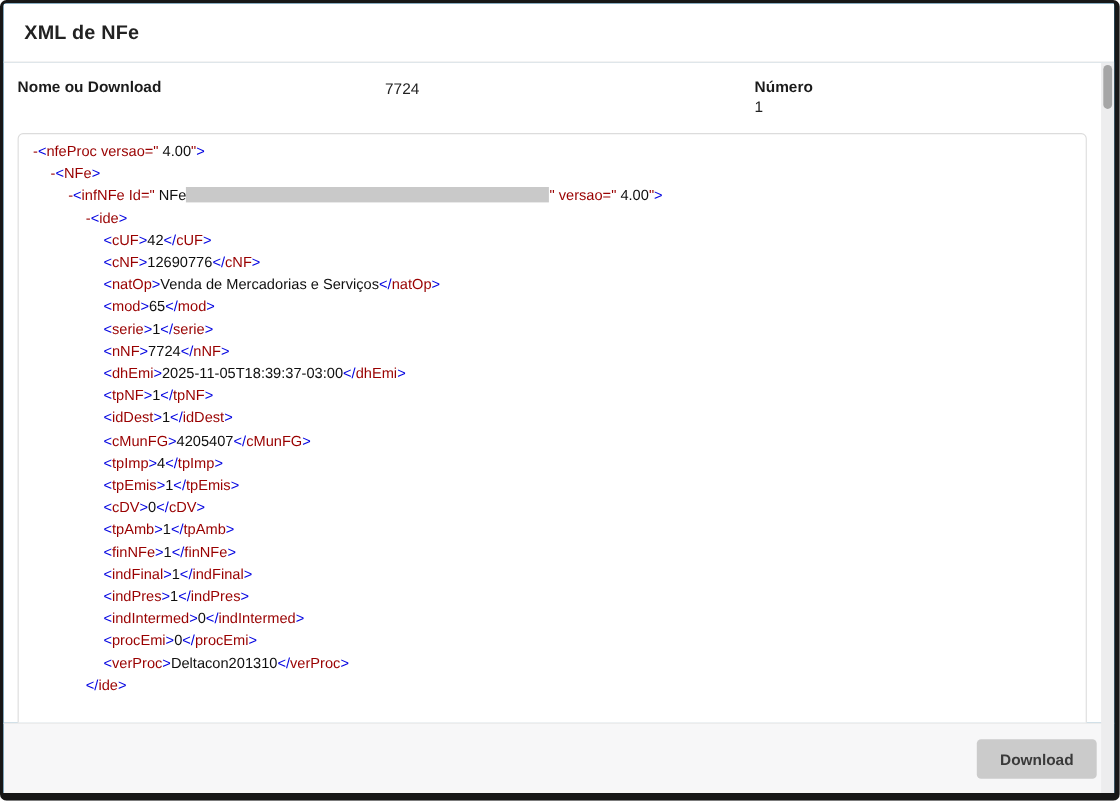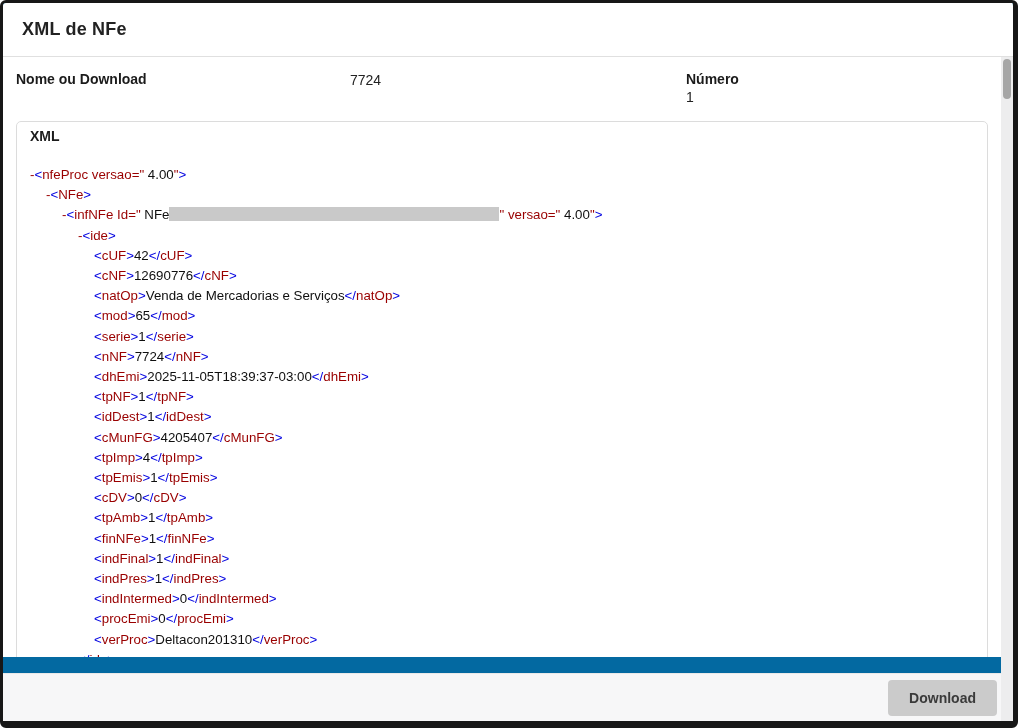--- a/index.html
+++ b/index.html
@@ -70,21 +70,21 @@
   .xp { color: #000000; }
   .xr {
     display: inline-block;
     width: 330px; height: 14px;
     background: #c9c9c9;
     vertical-align: -2px;
   }
   .modal-footer {
     position: absolute;
     left: 0; right: 0; bottom: 0;
-    height: 48px;
+    height: 64px;
     background: #f7f7f8;
     border-top: 1px solid #e9e9e9;
     display: flex; align-items: center; justify-content: flex-end;
     padding-right: 16px;
     z-index: 5;
   }
   .btn-download {
     font-family: "Liberation Sans", sans-serif;
     font-size: 14px; font-weight: bold; color: #3a3a3a;
     background: #cbcbcb;
@@ -126,21 +126,20 @@
       <div class="field">
         <div class="field-value">7724</div>
       </div>
       <div class="field">
         <div class="field-label">Número</div>
         <div class="field-value">1</div>
       </div>
     </div>
 
     <div class="xml-box">
-      <div class="xml-label">XML</div>
       <div class="xml-code" id="xml-code"><div class="xline" style="padding-left: 0px;"><span class="xminus">-</span><span class="xm">&lt;</span><span class="xt">nfeProc</span><span class="xp"> </span><span class="xt">versao="</span><span class="xv"> 4.00</span><span class="xt">"</span><span class="xm">&gt;</span></div><div class="xline" style="padding-left: 16px;"><span class="xminus">-</span><span class="xm">&lt;</span><span class="xt">NFe</span><span class="xm">&gt;</span></div><div class="xline" style="padding-left: 32px;"><span class="xminus">-</span><span class="xm">&lt;</span><span class="xt">infNFe</span><span class="xp"> </span><span class="xt">Id="</span><span class="xv"> NFe</span><span class="xr" style="width: 330px;"></span><span class="xt">"</span><span class="xp"> </span><span class="xt">versao="</span><span class="xv"> 4.00</span><span class="xt">"</span><span class="xm">&gt;</span></div><div class="xline" style="padding-left: 48px;"><span class="xminus">-</span><span class="xm">&lt;</span><span class="xt">ide</span><span class="xm">&gt;</span></div><div class="xline" style="padding-left: 64px;"><span class="xm">&lt;</span><span class="xt">cUF</span><span class="xm">&gt;</span><span class="xv">42</span><span class="xm">&lt;/</span><span class="xt">cUF</span><span class="xm">&gt;</span></div><div class="xline" style="padding-left: 64px;"><span class="xm">&lt;</span><span class="xt">cNF</span><span class="xm">&gt;</span><span class="xv">12690776</span><span class="xm">&lt;/</span><span class="xt">cNF</span><span class="xm">&gt;</span></div><div class="xline" style="padding-left: 64px;"><span class="xm">&lt;</span><span class="xt">natOp</span><span class="xm">&gt;</span><span class="xv">Venda de Mercadorias e Serviços</span><span class="xm">&lt;/</span><span class="xt">natOp</span><span class="xm">&gt;</span></div><div class="xline" style="padding-left: 64px;"><span class="xm">&lt;</span><span class="xt">mod</span><span class="xm">&gt;</span><span class="xv">65</span><span class="xm">&lt;/</span><span class="xt">mod</span><span class="xm">&gt;</span></div><div class="xline" style="padding-left: 64px;"><span class="xm">&lt;</span><span class="xt">serie</span><span class="xm">&gt;</span><span class="xv">1</span><span class="xm">&lt;/</span><span class="xt">serie</span><span class="xm">&gt;</span></div><div class="xline" style="padding-left: 64px;"><span class="xm">&lt;</span><span class="xt">nNF</span><span class="xm">&gt;</span><span class="xv">7724</span><span class="xm">&lt;/</span><span class="xt">nNF</span><span class="xm">&gt;</span></div><div class="xline" style="padding-left: 64px;"><span class="xm">&lt;</span><span class="xt">dhEmi</span><span class="xm">&gt;</span><span class="xv">2025-11-05T18:39:37-03:00</span><span class="xm">&lt;/</span><span class="xt">dhEmi</span><span class="xm">&gt;</span></div><div class="xline" style="padding-left: 64px;"><span class="xm">&lt;</span><span class="xt">tpNF</span><span class="xm">&gt;</span><span class="xv">1</span><span class="xm">&lt;/</span><span class="xt">tpNF</span><span class="xm">&gt;</span></div><div class="xline" style="padding-left: 64px;"><span class="xm">&lt;</span><span class="xt">idDest</span><span class="xm">&gt;</span><span class="xv">1</span><span class="xm">&lt;/</span><span class="xt">idDest</span><span class="xm">&gt;</span></div><div class="xline" style="padding-left: 64px;"><span class="xm">&lt;</span><span class="xt">cMunFG</span><span class="xm">&gt;</span><span class="xv">4205407</span><span class="xm">&lt;/</span><span class="xt">cMunFG</span><span class="xm">&gt;</span></div><div class="xline" style="padding-left: 64px;"><span class="xm">&lt;</span><span class="xt">tpImp</span><span class="xm">&gt;</span><span class="xv">4</span><span class="xm">&lt;/</span><span class="xt">tpImp</span><span class="xm">&gt;</span></div><div class="xline" style="padding-left: 64px;"><span class="xm">&lt;</span><span class="xt">tpEmis</span><span class="xm">&gt;</span><span class="xv">1</span><span class="xm">&lt;/</span><span class="xt">tpEmis</span><span class="xm">&gt;</span></div><div class="xline" style="padding-left: 64px;"><span class="xm">&lt;</span><span class="xt">cDV</span><span class="xm">&gt;</span><span class="xv">0</span><span class="xm">&lt;/</span><span class="xt">cDV</span><span class="xm">&gt;</span></div><div class="xline" style="padding-left: 64px;"><span class="xm">&lt;</span><span class="xt">tpAmb</span><span class="xm">&gt;</span><span class="xv">1</span><span class="xm">&lt;/</span><span class="xt">tpAmb</span><span class="xm">&gt;</span></div><div class="xline" style="padding-left: 64px;"><span class="xm">&lt;</span><span class="xt">finNFe</span><span class="xm">&gt;</span><span class="xv">1</span><span class="xm">&lt;/</span><span class="xt">finNFe</span><span class="xm">&gt;</span></div><div class="xline" style="padding-left: 64px;"><span class="xm">&lt;</span><span class="xt">indFinal</span><span class="xm">&gt;</span><span class="xv">1</span><span class="xm">&lt;/</span><span class="xt">indFinal</span><span class="xm">&gt;</span></div><div class="xline" style="padding-left: 64px;"><span class="xm">&lt;</span><span class="xt">indPres</span><span class="xm">&gt;</span><span class="xv">1</span><span class="xm">&lt;/</span><span class="xt">indPres</span><span class="xm">&gt;</span></div><div class="xline" style="padding-left: 64px;"><span class="xm">&lt;</span><span class="xt">indIntermed</span><span class="xm">&gt;</span><span class="xv">0</span><span class="xm">&lt;/</span><span class="xt">indIntermed</span><span class="xm">&gt;</span></div><div class="xline" style="padding-left: 64px;"><span class="xm">&lt;</span><span class="xt">procEmi</span><span class="xm">&gt;</span><span class="xv">0</span><span class="xm">&lt;/</span><span class="xt">procEmi</span><span class="xm">&gt;</span></div><div class="xline" style="padding-left: 64px;"><span class="xm">&lt;</span><span class="xt">verProc</span><span class="xm">&gt;</span><span class="xv">Deltacon201310</span><span class="xm">&lt;/</span><span class="xt">verProc</span><span class="xm">&gt;</span></div><div class="xline" style="padding-left: 48px;"><span class="xm">&lt;/</span><span class="xt">ide</span><span class="xm">&gt;</span></div></div>
     </div>
 
   </div>
 
   <div class="modal-footer">
     <button class="btn-download">Download</button>
   </div>
 
   <div class="scrollbar-track">

